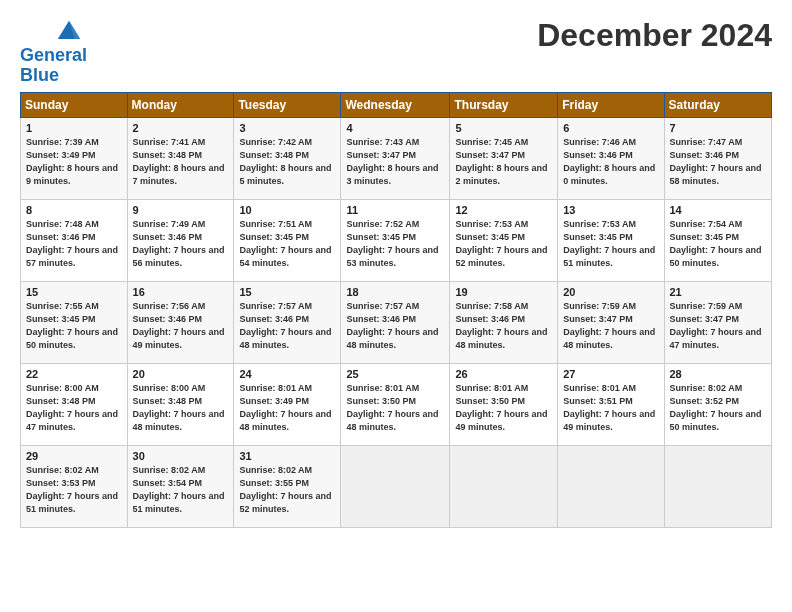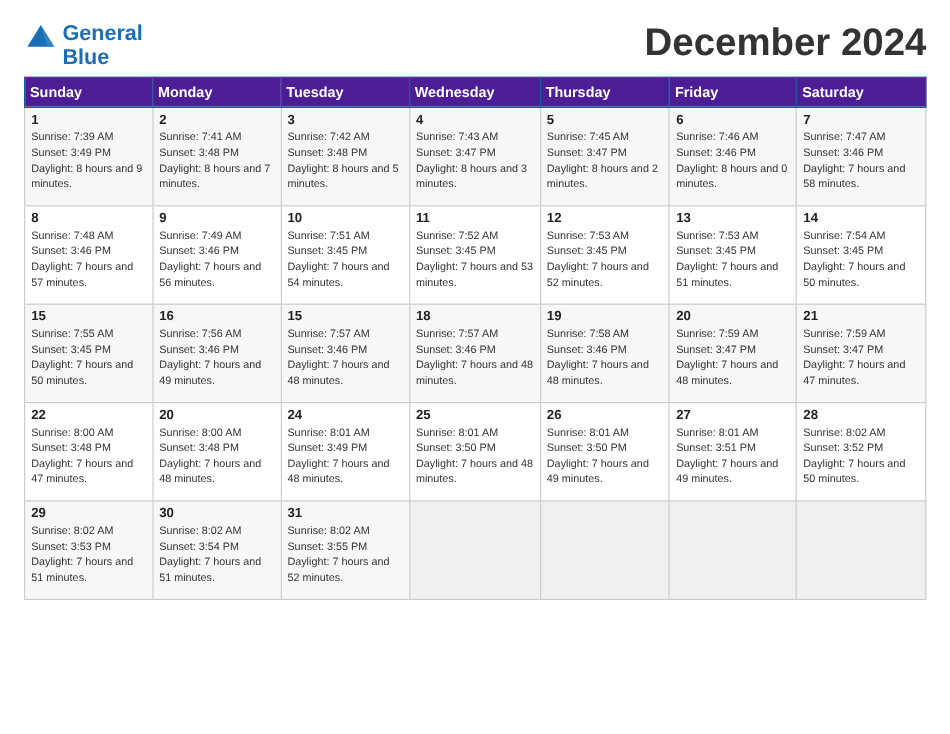--- a/index.html
+++ b/index.html
@@ -17,21 +17,22 @@
       background: #fff;
     }
     .header {
       display: flex;
       justify-content: space-between;
       align-items: flex-start;
       margin-bottom: 6px;
     }
     .logo {
       display: flex;
-      align-items: flex-start;
+      align-items: flex-end;
+      flex-direction: column;
     }
     .logo-text {
       font-size: 18px;
       font-weight: bold;
       color: #333;
       line-height: 1.1;
     }
     .logo-text span {
       color: #1a6eb5;
     }
@@ -52,21 +53,21 @@
     .subtitle {
       font-size: 14px;
       color: #555;
     }
     .calendar {
       width: 100%;
       border-collapse: collapse;
       font-size: 10px;
     }
     .calendar thead tr th {
-      background: #4c1d95;
+      background: #a16207;
       color: #fff;
       padding: 5px 4px;
       text-align: left;
       font-size: 12px;
       font-weight: bold;
       border: 1px solid #1a5a9a;
     }
     .calendar tbody tr td {
       border: 1px solid #ccc;
       vertical-align: top;
@@ -85,20 +86,21 @@
       font-size: 11px;
       font-weight: bold;
       color: #222;
       display: block;
       margin-bottom: 2px;
     }
     .day-info {
       font-size: 9px;
       color: #333;
       line-height: 1.45;
+      font-weight: bold;
     }
     .empty-cell {
       background: #f0f0f0 !important;
     }
   </style>
 </head>
 <body>
 <div class="page">
 
   <div class="header">

